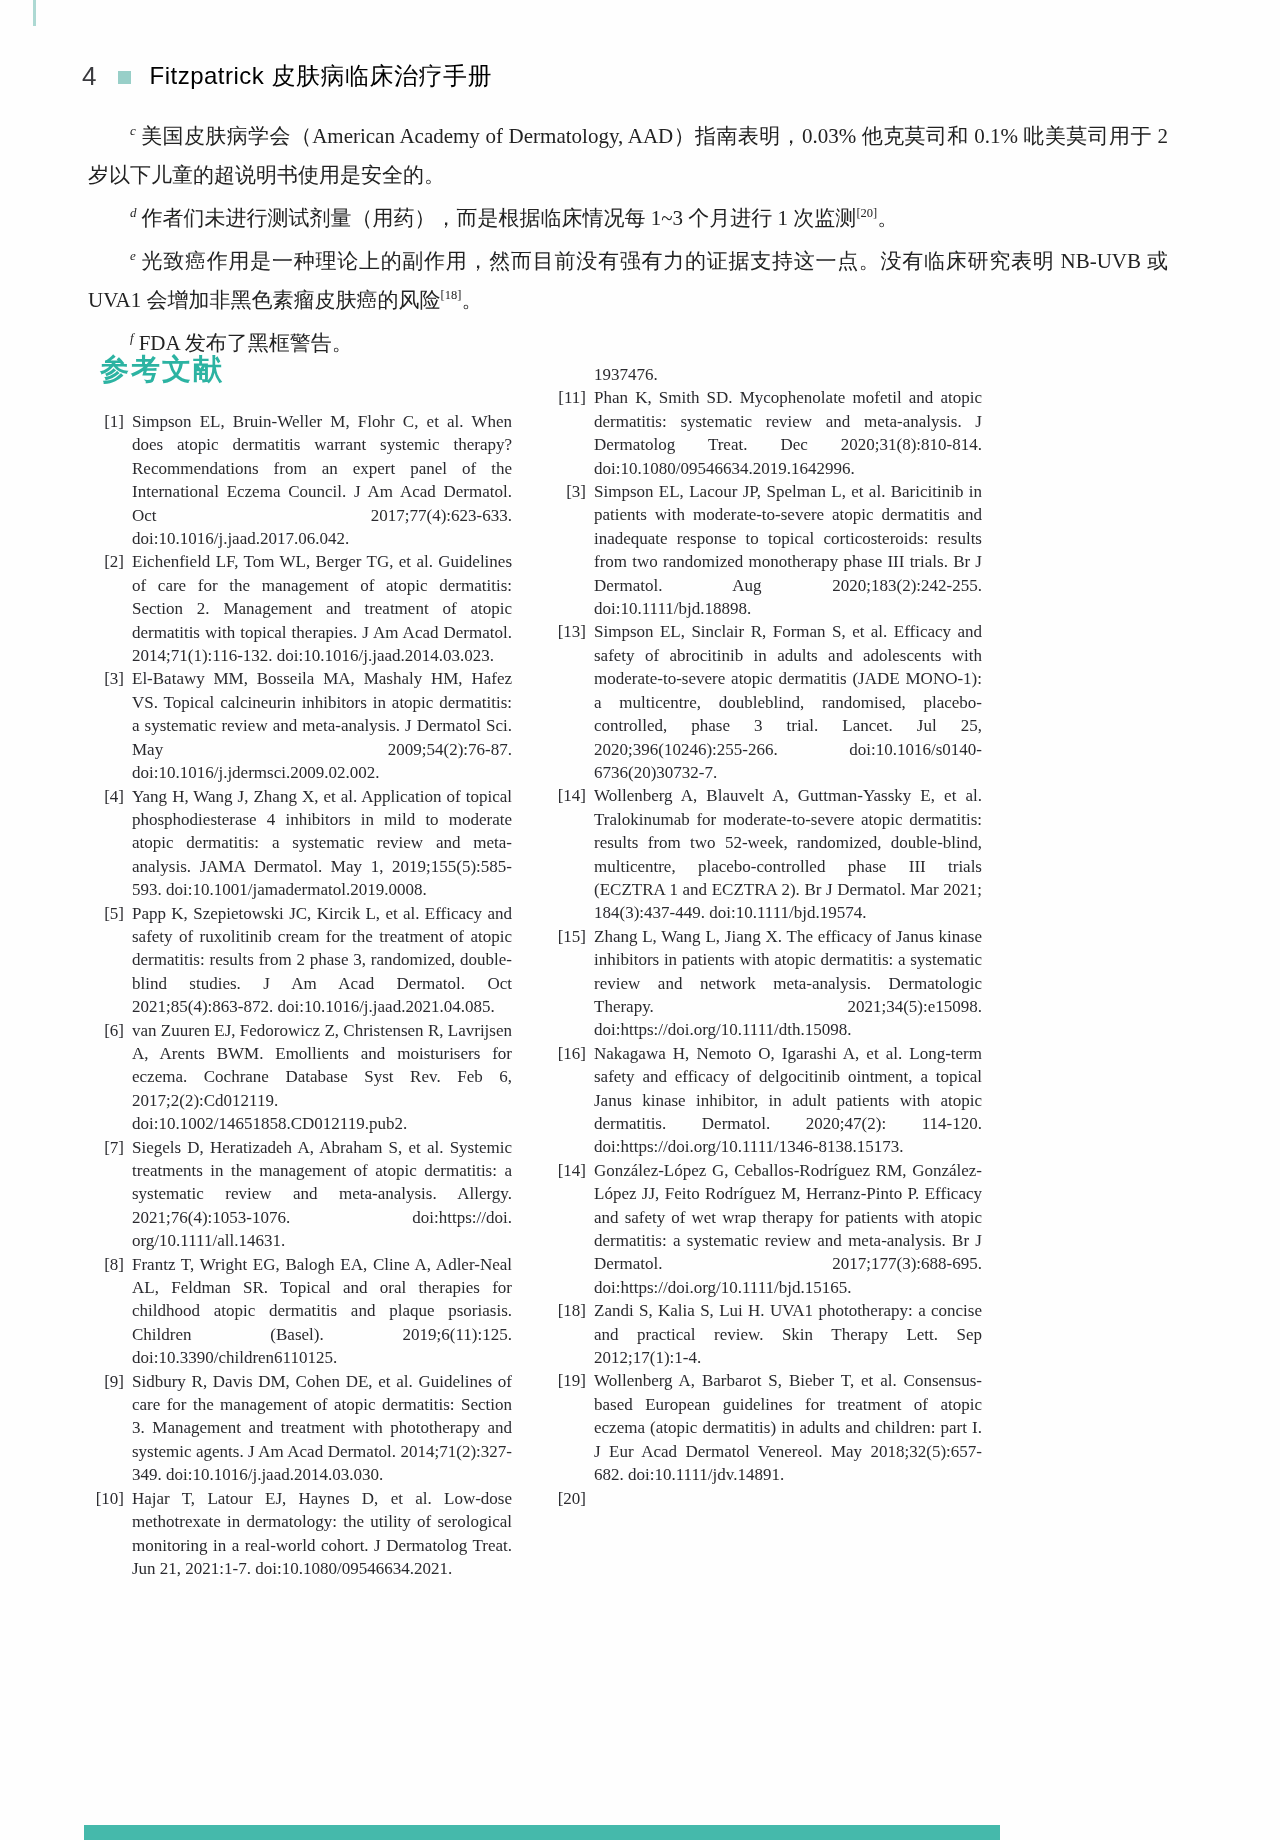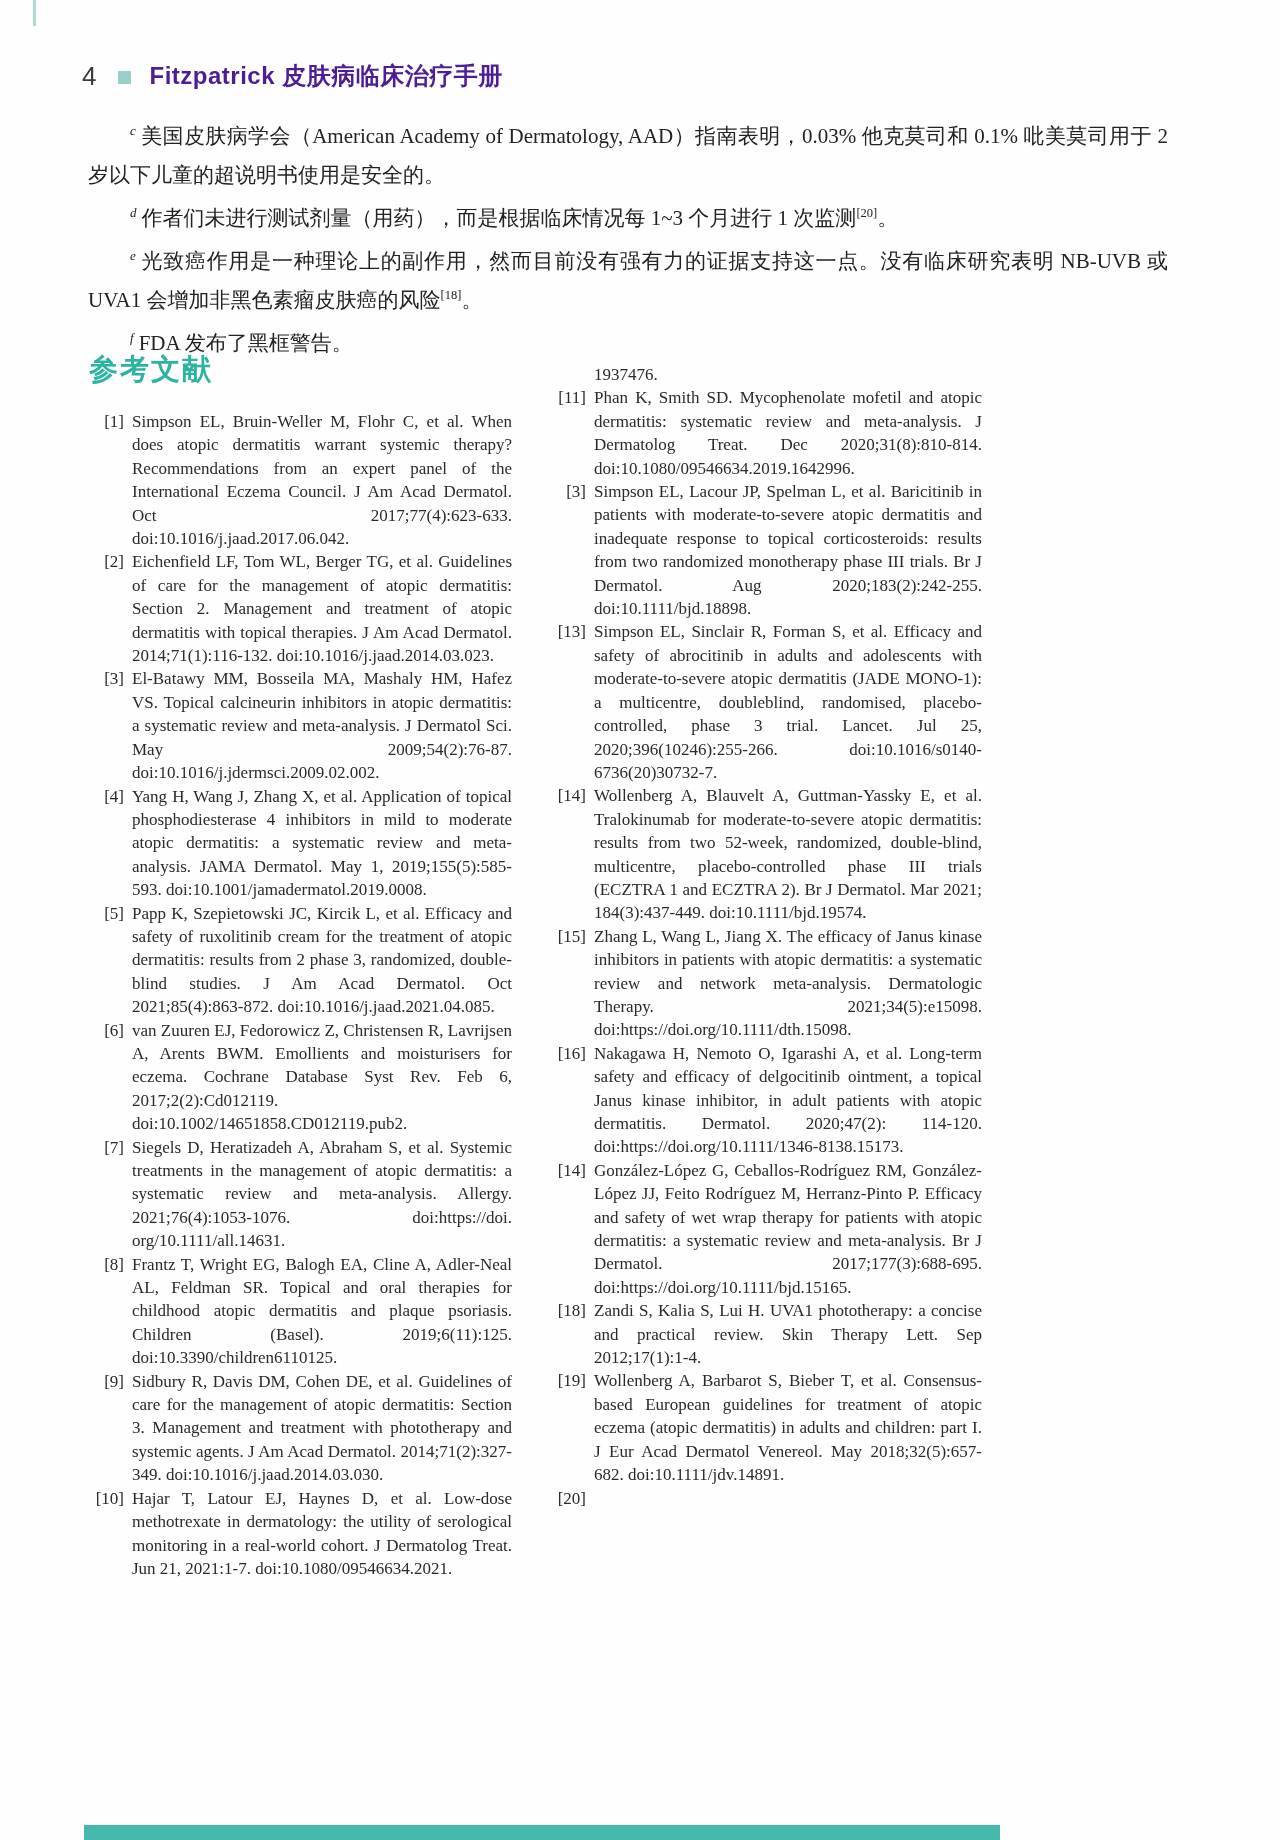--- a/index.html
+++ b/index.html
@@ -9,32 +9,32 @@
     width:1280px; height:1840px; position:relative; overflow:hidden;
     background:#fefefe; color:var(--ink);
     font-family:"Liberation Serif","DejaVu Serif",serif;
   }
   .edge-mark { position:absolute; left:33px; top:0; width:3px; height:26px; background:var(--accent-soft); opacity:.8; }
 
   .header { position:absolute; top:60px; left:82px; display:flex; align-items:center;
     font-family:"Liberation Sans","DejaVu Sans",sans-serif; }
   .page-num { font-size:26px; color:#3a3a3e; }
   .header-square { width:13px; height:13px; background:var(--accent-soft); margin:2px 18px 0 22px; }
-  .book-title { font-size:24px; color:#4c1d95; letter-spacing:.5px;font-weight:bold; }
+  .book-title { font-size:24px; color:#000000; letter-spacing:.5px; }
 
   .footnotes { position:absolute; top:110px; left:84px; width:1088px;
     font-size:21px; line-height:34px; color:#222; }
   .footnote { margin:4px; text-indent:2em; text-align:justify; }
   .fn-marker { font-style:italic; font-size:13px; padding-right:5px; }
   .fn-sup { font-size:12.5px; }
 
   .refs { position:absolute; top:350px; left:84px; display:flex; gap:34px; }
   .refs-col-left { width:428px; }
   .refs-col-right { width:436px; padding-top:13px; }
-  .refs-heading { margin:0 0 20px 5px; font-family:"Liberation Sans","DejaVu Sans",sans-serif;
+  .refs-heading { margin:0 0 20px 16px; font-family:"Liberation Sans","DejaVu Sans",sans-serif;
     font-weight:bold; font-size:29px; letter-spacing:2px; color:var(--accent); }
   .ref { display:grid; grid-template-columns:40px 1fr; column-gap:8px;
     font-size:17px; line-height:23.4px; color:#2a2a2e; }
   .ref-num { text-align:right; white-space:nowrap; }
   .ref-text { text-align:justify; }
 
   .bottom-bar { position:absolute; left:84px; bottom:0; width:916px; height:15px; background:var(--bar); }
 </style>
 </head>
 <body>

